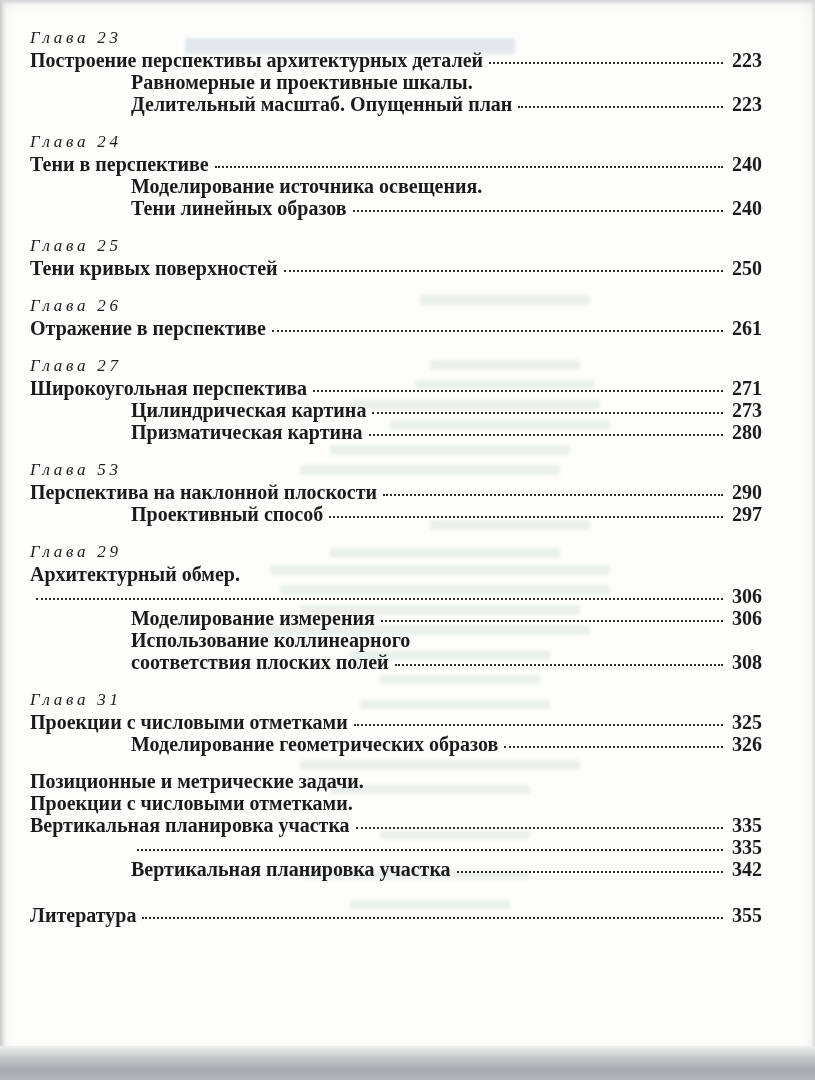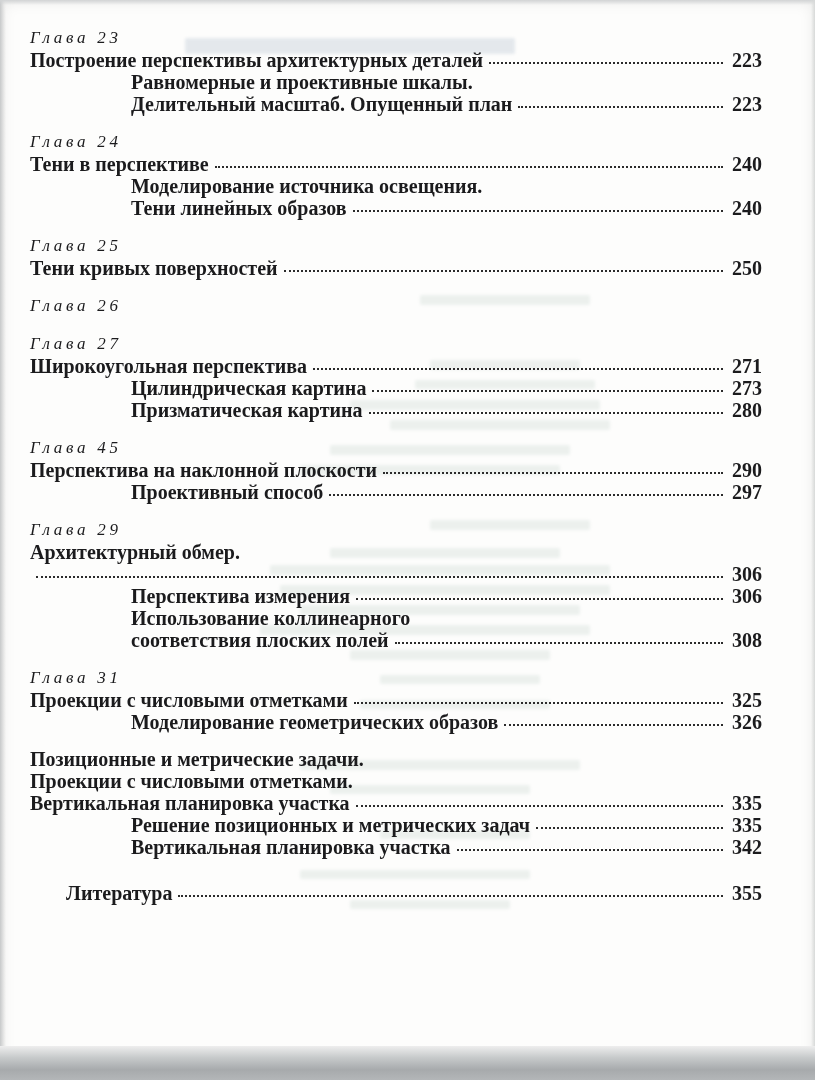--- a/index.html
+++ b/index.html
@@ -42,21 +42,21 @@
     border-radius: 2px;
   }
   .bleed .blu { background: #8fa3b8; opacity: 0.22; }
 
   .toc {
     position: absolute;
     left: 30px; right: 50px; top: 26px;
     color: #1b1b1d;
   }
   .section { margin-bottom: 15px; }
-  .section:last-child { margin-top: 24px; margin-left: 36px; }
+  .section:last-child { margin-top: 24px; }
   .chapter {
     font-style: italic;
     letter-spacing: 0.22em;
     font-size: 17px;
     line-height: 23px;
     font-weight: 400;
   }
   .row {
     display: flex;
     align-items: baseline;
@@ -142,41 +142,46 @@
       <div class="section">
         <div class="chapter">Глава 25</div>
         <div class="row">
           <span class="entry-text">Тени кривых поверхностей</span>
           <span class="leader"></span>
           <span class="pagenum">250</span>
         </div>
       </div>
       <div class="section">
         <div class="chapter">Глава 26</div>
+        <div class="row">
+          <span class="entry-text">Отражение в перспективе</span>
+          <span class="leader"></span>
+          <span class="pagenum">261</span>
+        </div>
       </div>
       <div class="section">
         <div class="chapter">Глава 27</div>
         <div class="row">
           <span class="entry-text">Широкоугольная перспектива</span>
           <span class="leader"></span>
           <span class="pagenum">271</span>
         </div>
         <div class="row indent1">
           <span class="entry-text">Цилиндрическая картина</span>
           <span class="leader"></span>
           <span class="pagenum">273</span>
         </div>
         <div class="row indent1">
           <span class="entry-text">Призматическая картина</span>
           <span class="leader"></span>
           <span class="pagenum">280</span>
         </div>
       </div>
       <div class="section">
-        <div class="chapter">Глава 45</div>
+        <div class="chapter">Глава 53</div>
         <div class="row">
           <span class="entry-text">Перспектива на наклонной плоскости</span>
           <span class="leader"></span>
           <span class="pagenum">290</span>
         </div>
         <div class="row indent1">
           <span class="entry-text">Проективный способ</span>
           <span class="leader"></span>
           <span class="pagenum">297</span>
         </div>
@@ -184,21 +189,21 @@
       <div class="section">
         <div class="chapter">Глава 29</div>
         <div class="row">
           <span class="entry-text">Архитектурный обмер.</span>
         </div>
         <div class="row">
           <span class="leader"></span>
           <span class="pagenum">306</span>
         </div>
         <div class="row indent1">
-          <span class="entry-text">Перспектива измерения</span>
+          <span class="entry-text">Моделирование измерения</span>
           <span class="leader"></span>
           <span class="pagenum">306</span>
         </div>
         <div class="row indent1">
           <span class="entry-text">Использование коллинеарного</span>
         </div>
         <div class="row indent1">
           <span class="entry-text">соответствия плоских полей</span>
           <span class="leader"></span>
           <span class="pagenum">308</span>
@@ -223,21 +228,20 @@
         </div>
         <div class="row">
           <span class="entry-text">Проекции с числовыми отметками.</span>
         </div>
         <div class="row">
           <span class="entry-text">Вертикальная планировка участка</span>
           <span class="leader"></span>
           <span class="pagenum">335</span>
         </div>
         <div class="row indent1">
-          <span class="entry-text">Решение позиционных и метрических задач</span>
           <span class="leader"></span>
           <span class="pagenum">335</span>
         </div>
         <div class="row indent1">
           <span class="entry-text">Вертикальная планировка участка</span>
           <span class="leader"></span>
           <span class="pagenum">342</span>
         </div>
       </div>
       <div class="section">

